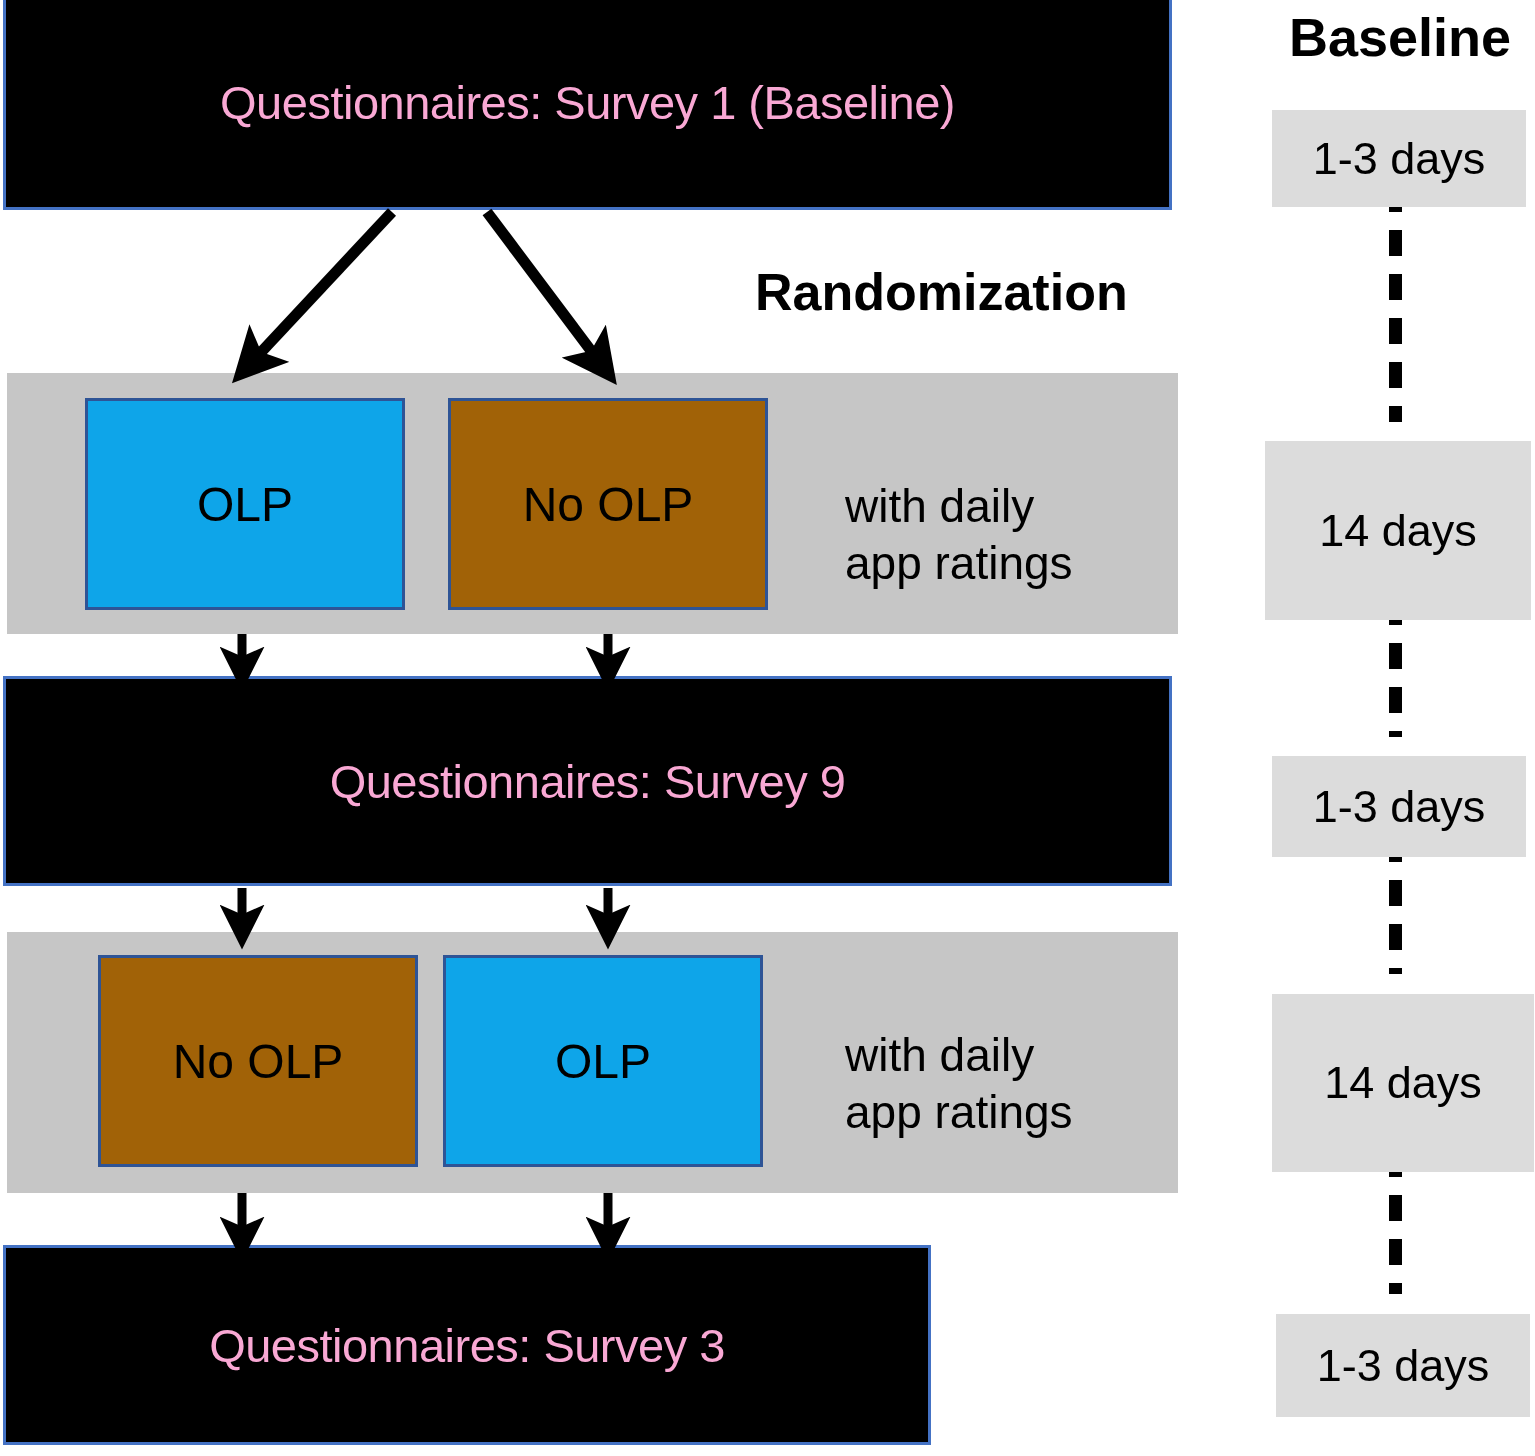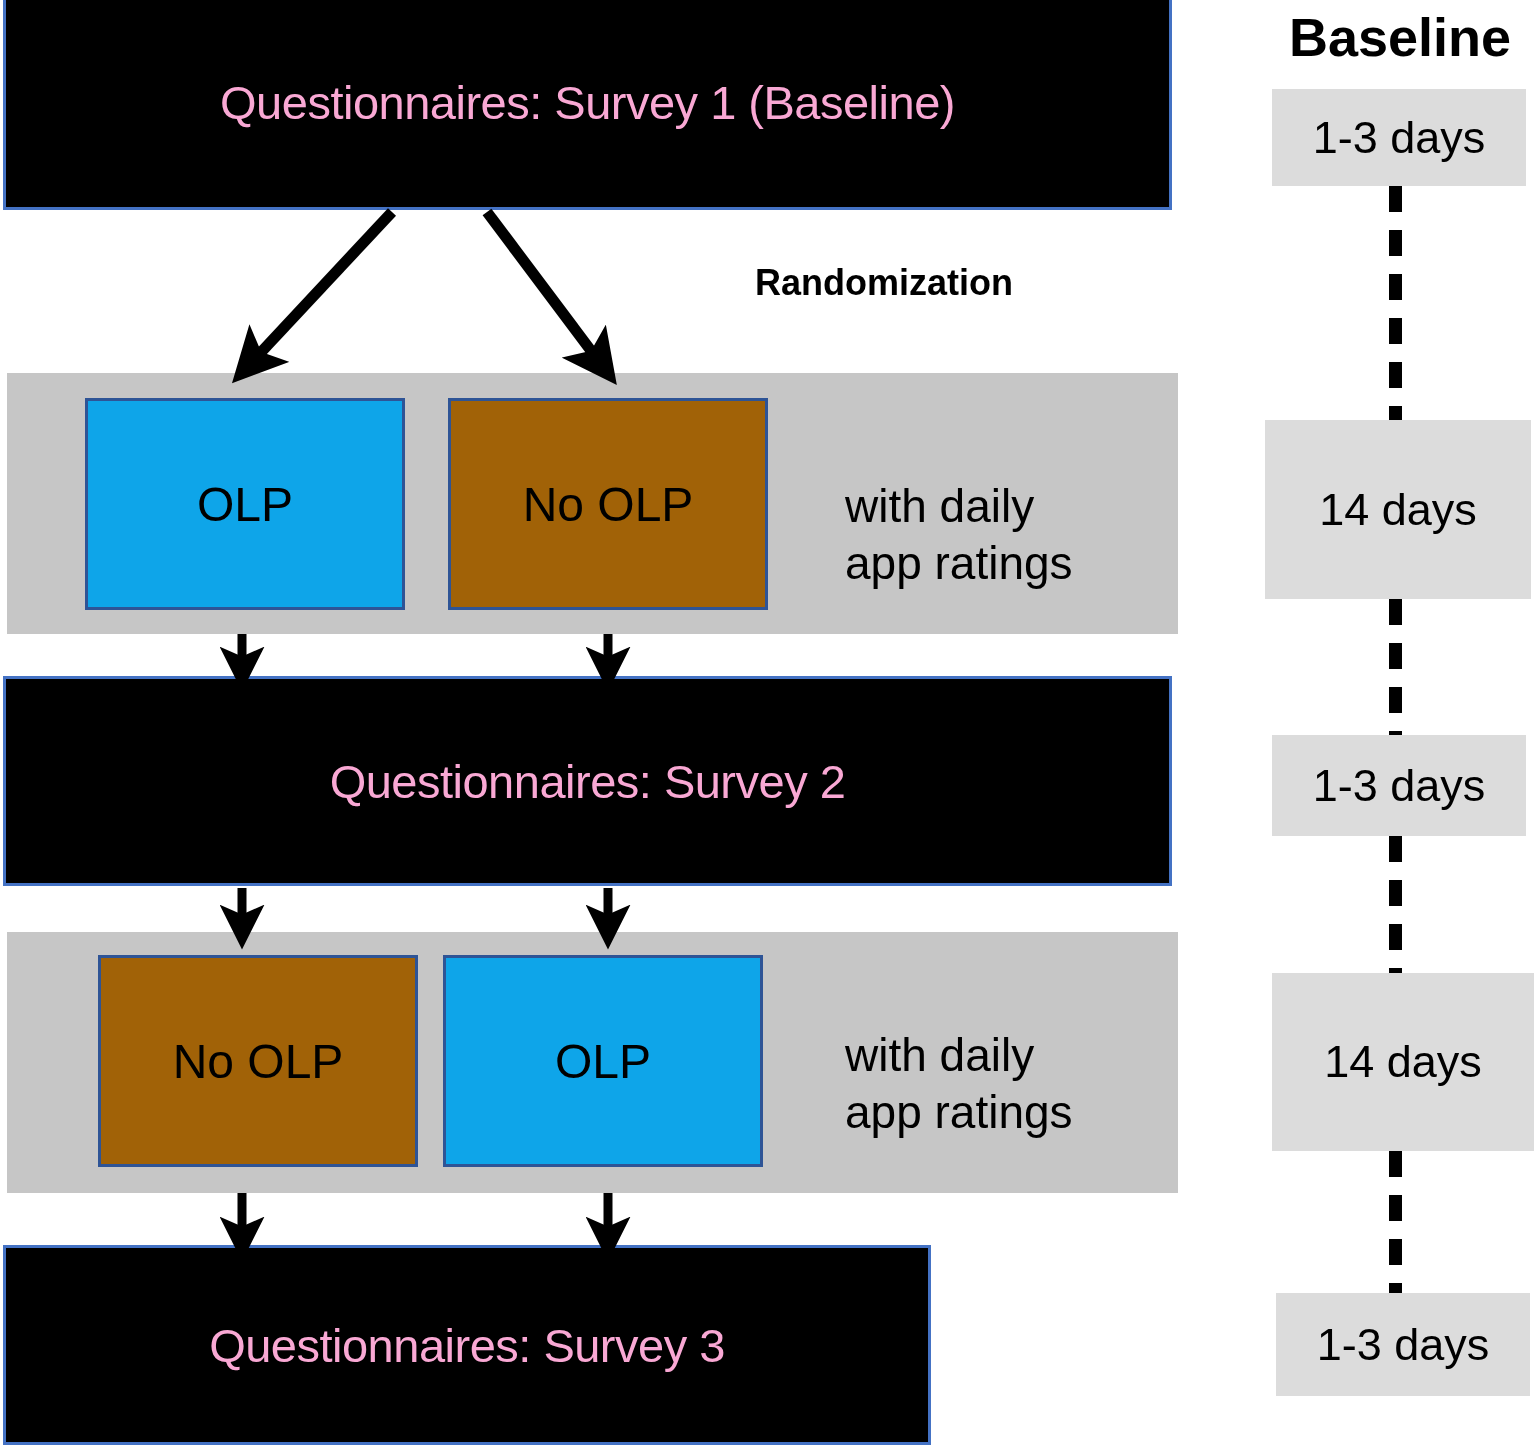--- a/index.html
+++ b/index.html
@@ -85,21 +85,21 @@
     margin-top: 37px;
   }
   #note1 { left: 845px; top: 441px; width: 320px; }
   #note2 { left: 845px; top: 990px; width: 320px; }
 
   
   #randomization {
     position: absolute;
     left: 755px;
     top: 262px;
-    font-size: 36px;
+    font-size: 52px;
     font-weight: bold;
     color: #000000;
     white-space: nowrap;
     font-family: "Liberation Sans", sans-serif;
   }
 
   
   #arrows {
     position: absolute;
     left: 0;
@@ -121,20 +121,21 @@
     color: #000000;
     font-family: "Liberation Sans", sans-serif;
   }
   .tl-box {
     position: absolute;
     background: #DCDCDC;
     display: flex;
     align-items: center;
     justify-content: center;
     box-sizing: border-box;
+    margin-top: 21px;
   }
   .tl-box .tl-label {
     font-size: 45px;
     color: #000000;
     white-space: nowrap;
     font-family: "Liberation Sans", sans-serif;
   }
   #tl-0 { left: 1272px; top: 89px;   width: 254px; height: 97px; }
   #tl-1 { left: 1265px; top: 420px;  width: 266px; height: 179px; }
   #tl-2 { left: 1272px; top: 735px;  width: 254px; height: 101px; }
@@ -173,21 +174,21 @@
   <div class="arm-box arm-olp" id="p1-arm-a">
     <span class="arm-label">OLP</span>
   </div>
   <div class="arm-box arm-noolp" id="p1-arm-b">
     <span class="arm-label">No OLP</span>
   </div>
   <div class="band-note" id="note1">with daily
 app ratings</div>
 
   <div class="survey-bar" id="survey2">
-    <span class="survey-label">Questionnaires: Survey 2</span>
+    <span class="survey-label">Questionnaires: Survey 9</span>
   </div>
 
   <div class="phase-band" id="phase2"></div>
   <div class="arm-box arm-noolp" id="p2-arm-a">
     <span class="arm-label">No OLP</span>
   </div>
   <div class="arm-box arm-olp" id="p2-arm-b">
     <span class="arm-label">OLP</span>
   </div>
   <div class="band-note" id="note2">with daily

